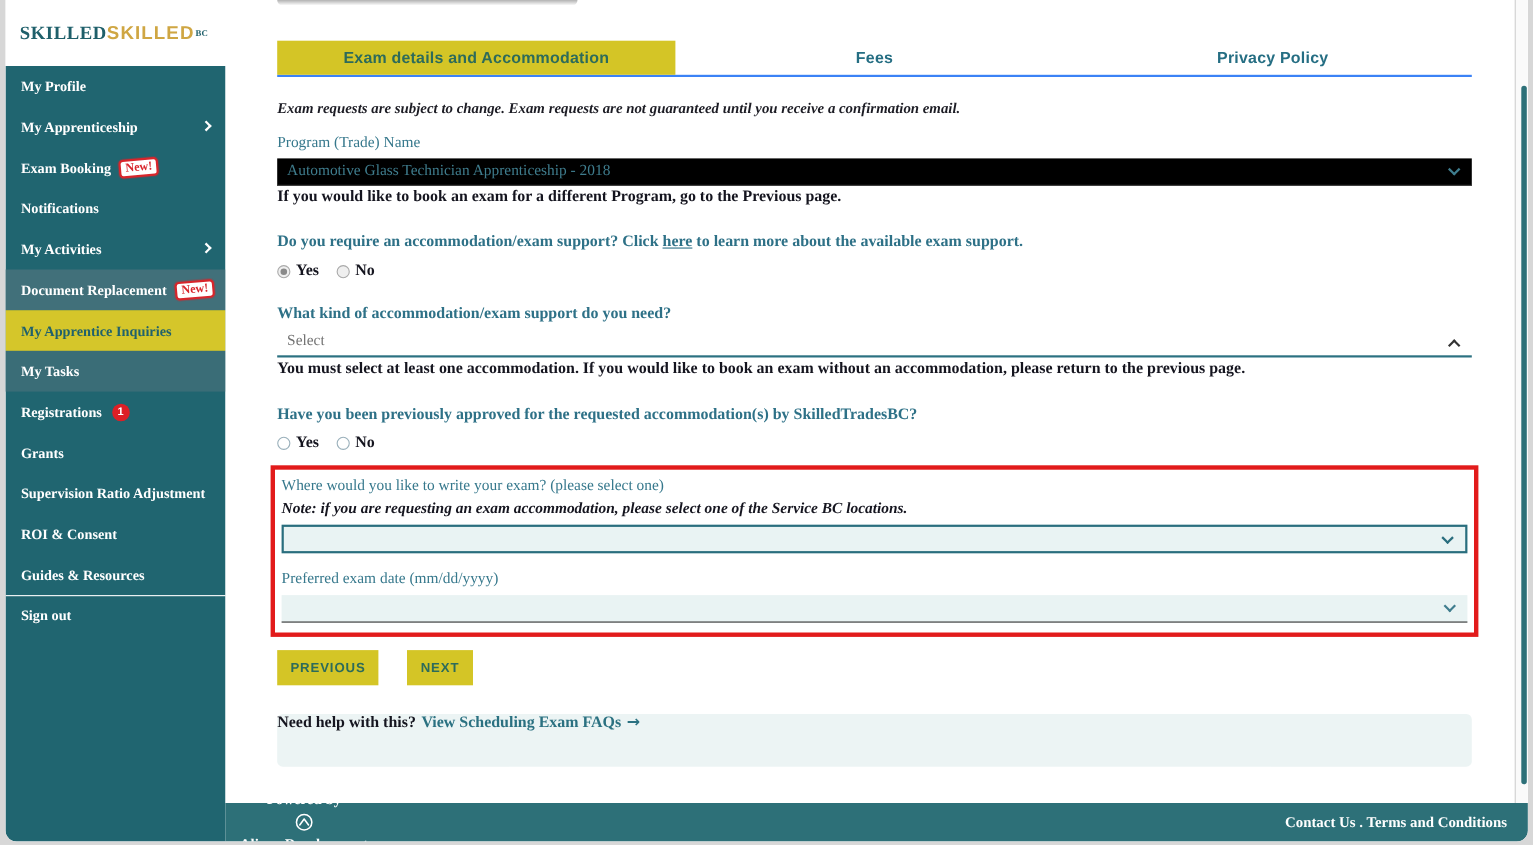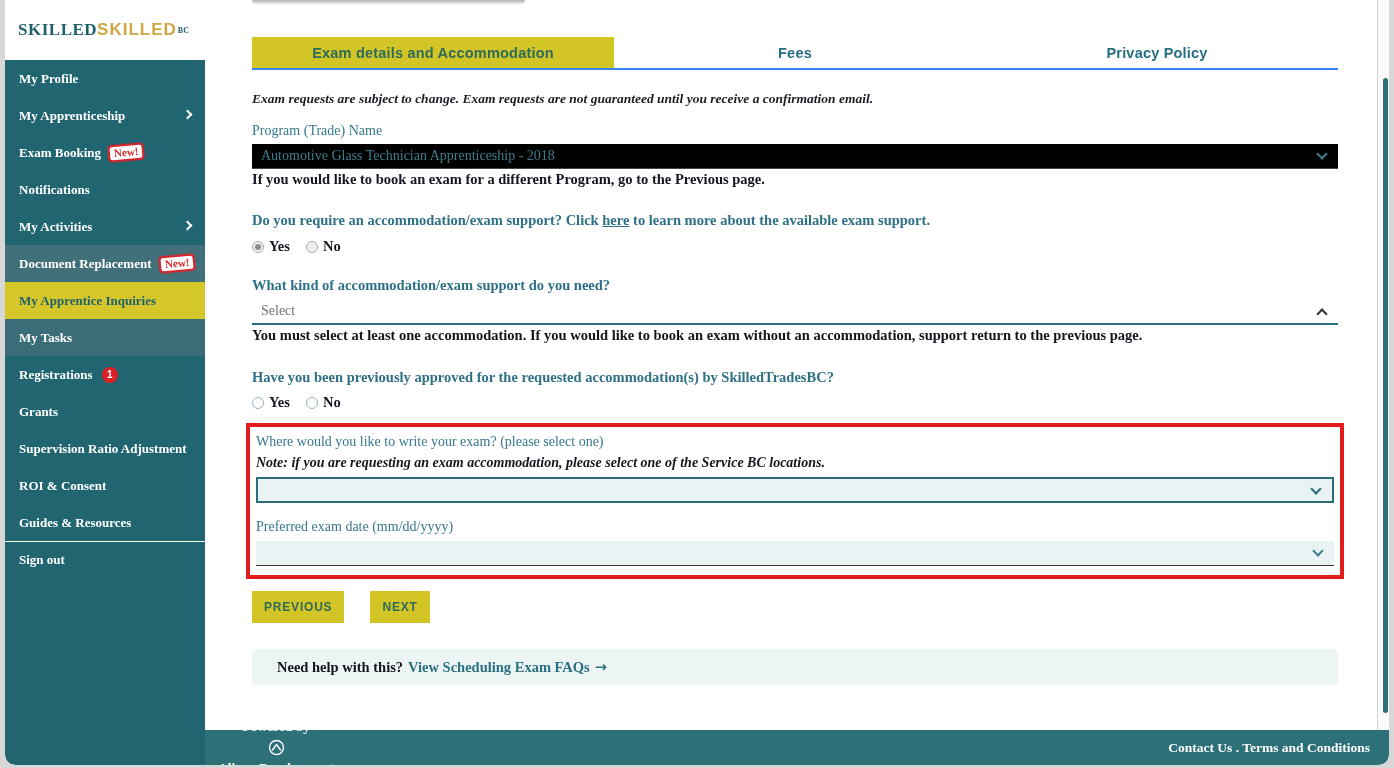--- a/index.html
+++ b/index.html
@@ -83,22 +83,22 @@
 
   .red-box { margin:12px -6px 0 -6px; border:4px solid #e21b1b; padding:5px 6px 9px 6px; }
   .red-box .field-label { margin-top:2px; }
   .note-italic { margin-top:5px; font-size:14px; font-weight:700; font-style:italic; color:#15151f; }
   .red-box .field-label.second { margin-top:16px; }
 
   .btn-row { margin-top:12px; display:flex; gap:26px; }
   .btn { background:#d4c526; border:none; color:#2d6b5a; font-family:"Liberation Sans",sans-serif;
     font-weight:800; font-size:12px; letter-spacing:.8px; padding:9px 12px; cursor:pointer; }
 
-  .help-box { margin-top:26px; background:#ecf4f4; border-radius:5px; height:36px;
-    display:flex; align-items:center; padding-left:25px; font-size:14.5px; font-weight:700; }
+  .help-box { margin-top:26px; background:#ecf4f4; border-radius:5px; height:48px;
+    display:flex; align-items:flex-start; font-size:14.5px; font-weight:700; }
   .help-box .plain { color:#15151f; }
   .help-box .link { color:#2b7181; margin-left:5px; cursor:pointer; }
   .help-box .arrow { color:#2b7181; margin-left:5px; font-family:"DejaVu Sans",sans-serif; }
 
   
   .scroll-track { position:absolute; right:0; top:0; width:12px; bottom:0; background:#fafafa;
     border-left:1px solid #d0d0d0; }
   .scroll-thumb { position:absolute; right:1px; top:78px; width:5px; height:635px;
     background:#2d7078; border-radius:3px; cursor:grab; }
 
@@ -203,21 +203,21 @@
             <span class="radio gray"></span>
             <span class="radio-label">No</span>
           </span>
         </div>
 
         <div class="q-label" style="margin-top:22px;">What kind of accommodation/exam support do you need?</div>
         <div class="select sel-kind">
           <span class="value">Select</span>
           <span class="chev up"></span>
         </div>
-        <p class="help-dark" style="margin-top:2px;">You must select at least one accommodation. If you would like to book an exam without an accommodation, support return to the previous page.</p>
+        <p class="help-dark" style="margin-top:2px;">You must select at least one accommodation. If you would like to book an exam without an accommodation, please return to the previous page.</p>
 
         <div class="q-label" style="margin-top:25px;">Have you been previously approved for the requested accommodation(s) by SkilledTradesBC?</div>
         <div class="radio-row" style="margin-top:8px;">
           <span class="radio-opt">
             <span class="radio"></span>
             <span class="radio-label">Yes</span>
           </span>
           <span class="radio-opt">
             <span class="radio"></span>
             <span class="radio-label">No</span>

